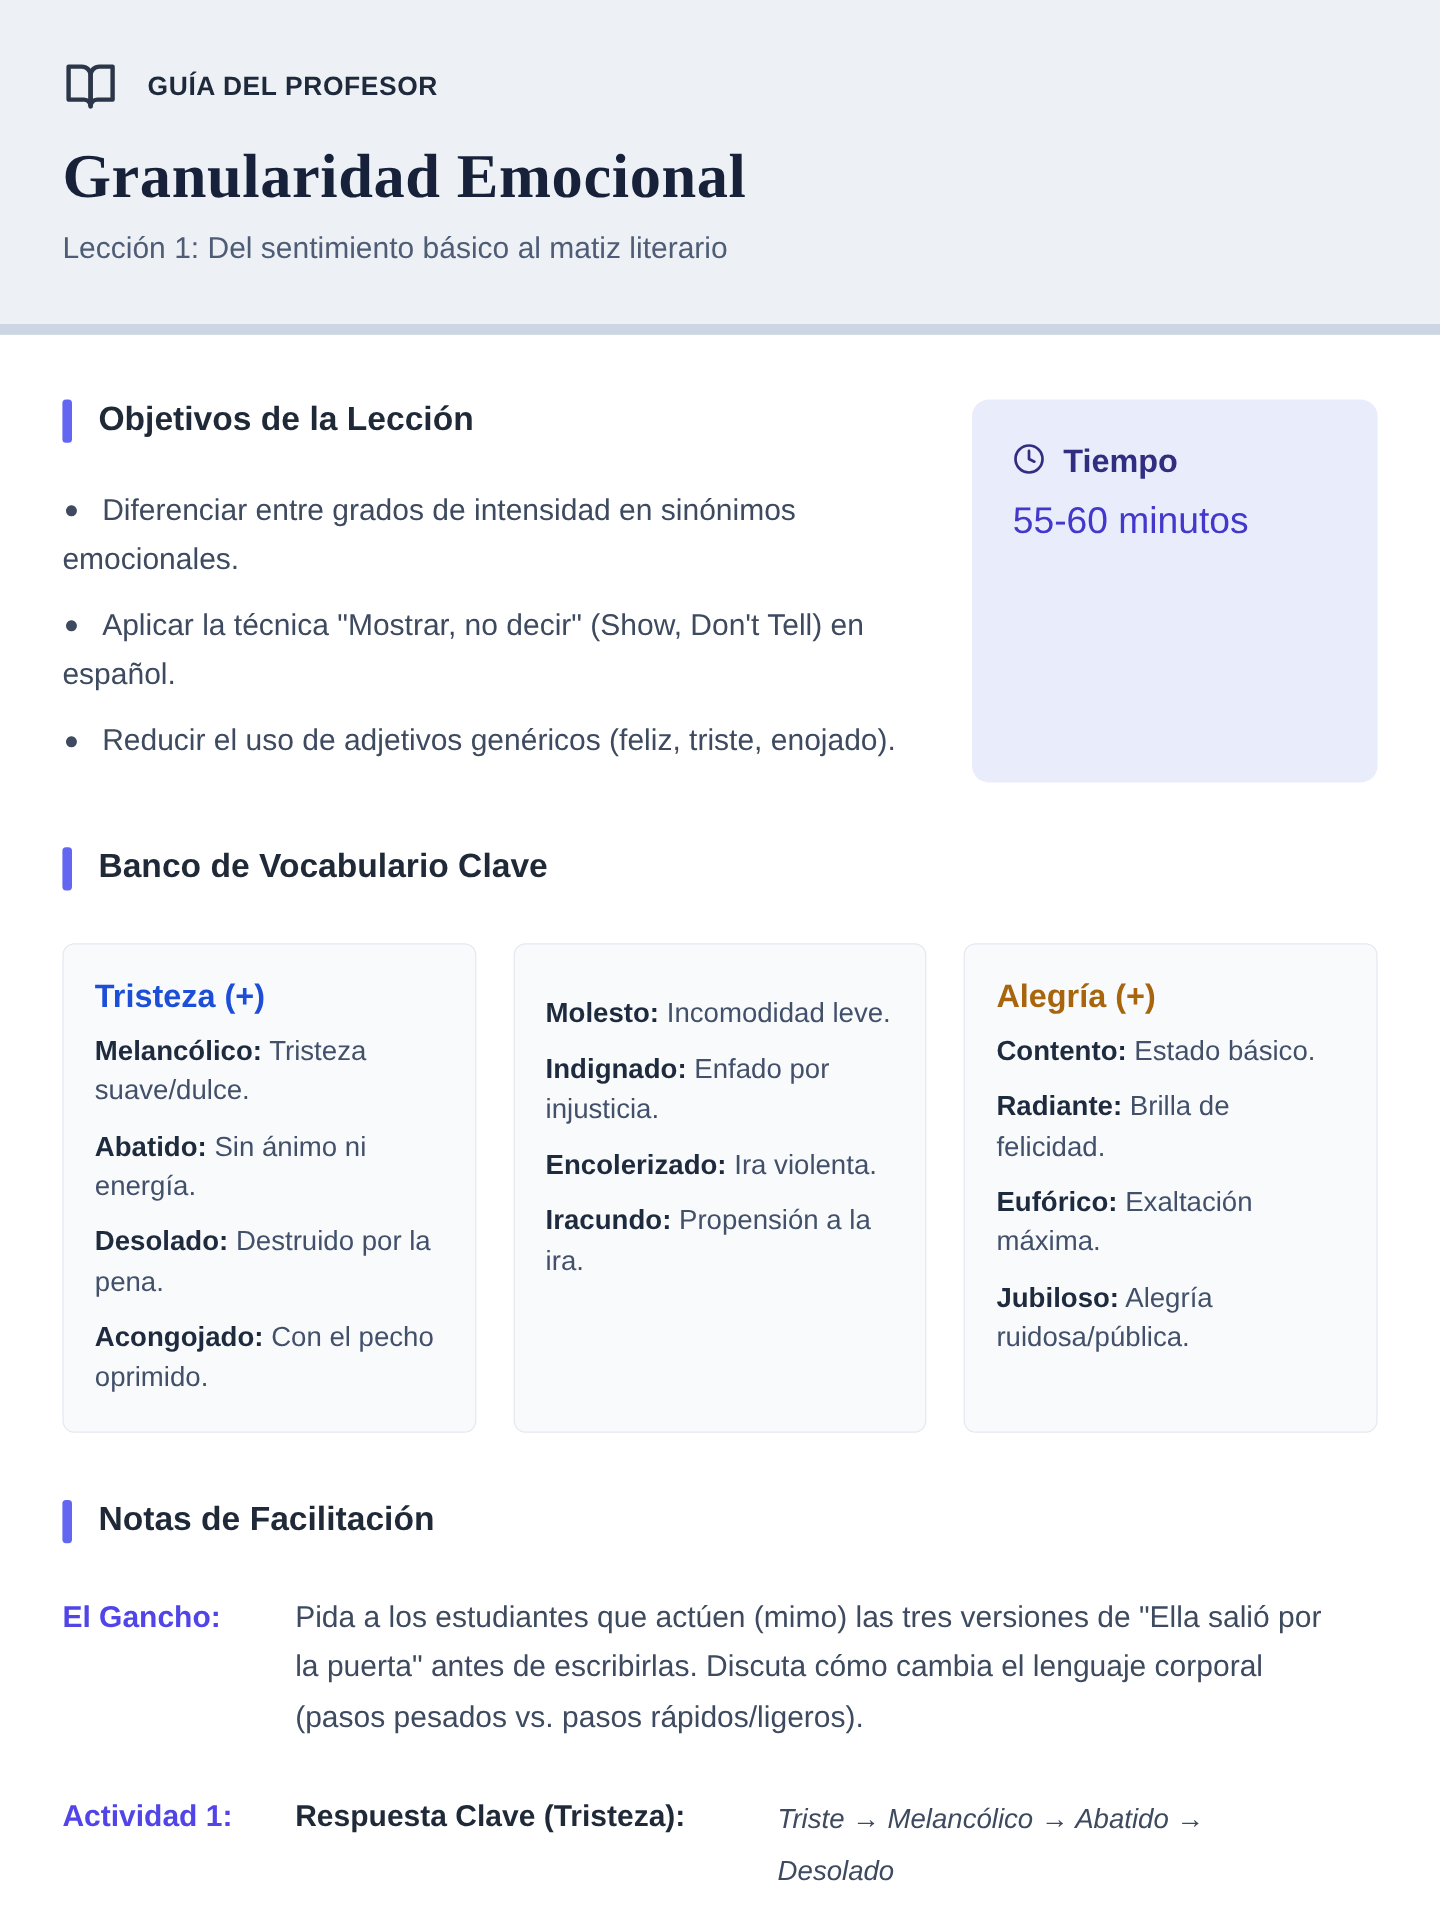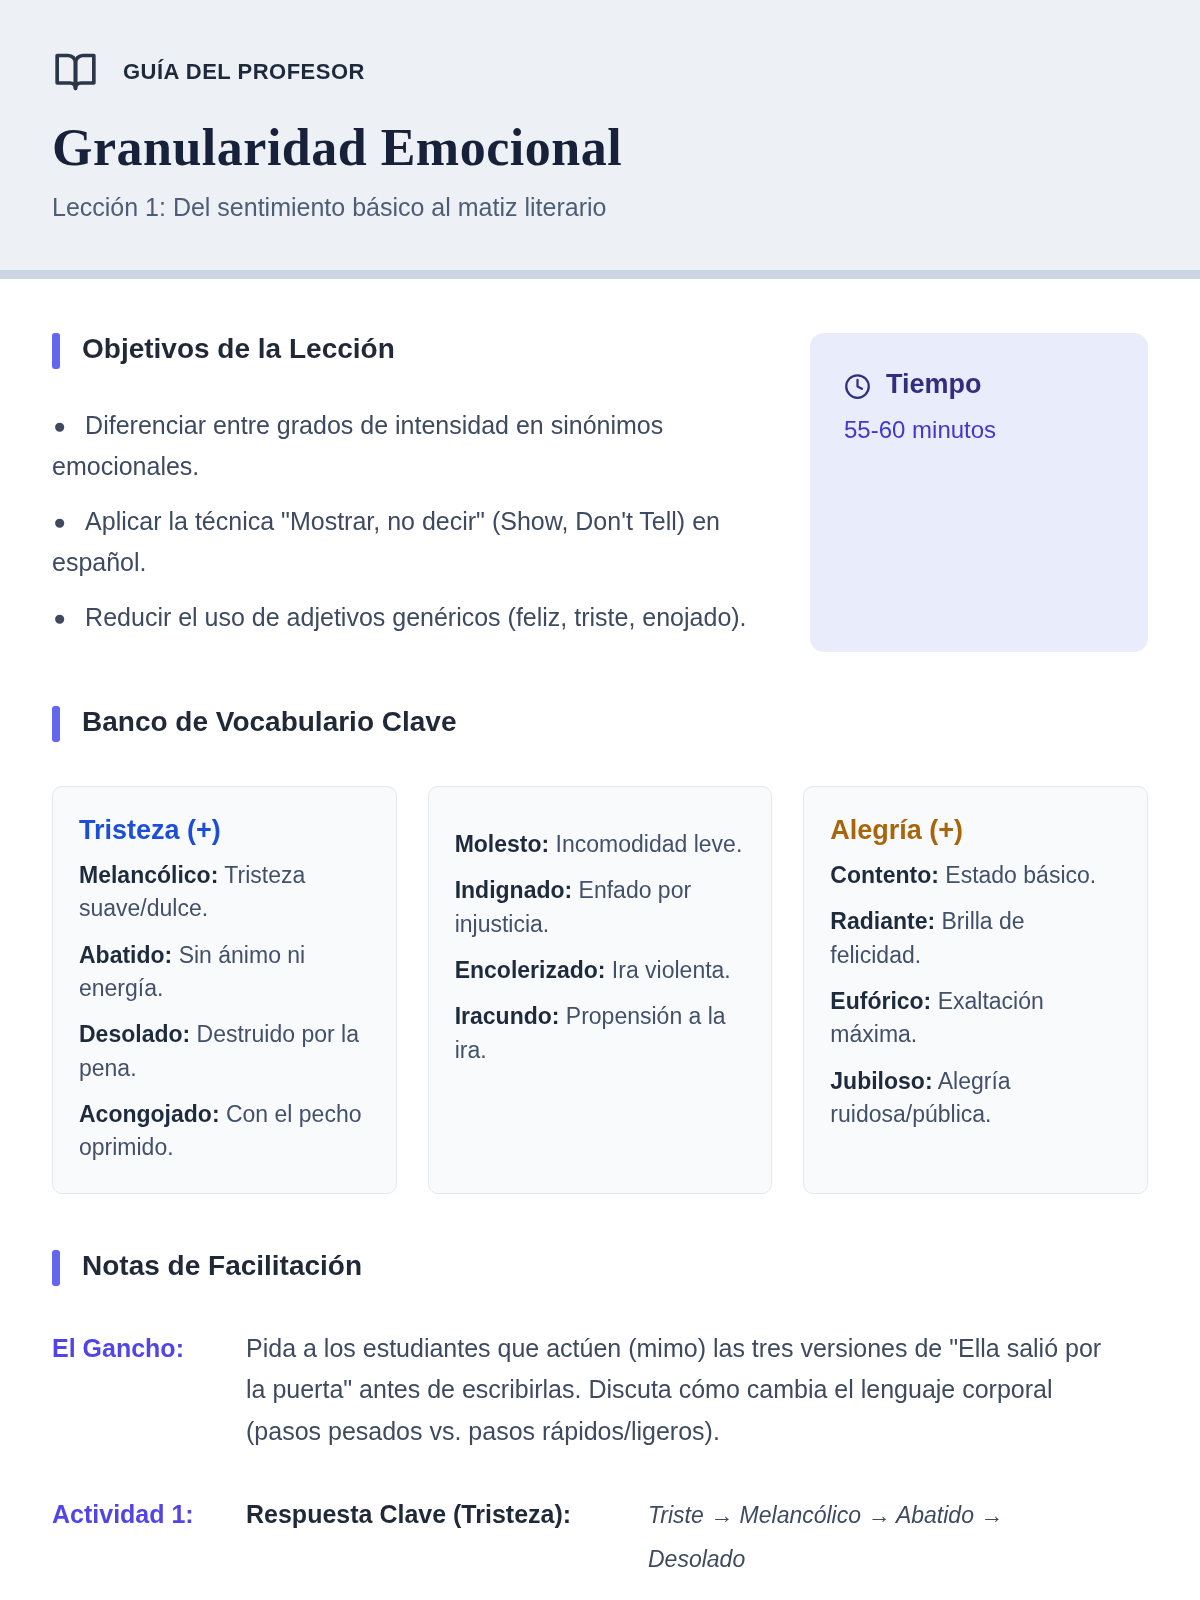--- a/index.html
+++ b/index.html
@@ -63,23 +63,23 @@
   .bullet-item { margin-bottom: 14px; }
   .bullet-dot { display: inline-block; margin-right: 18px; transform: scale(0.85); }
 
   .time-card {
     width: 338px;
     flex-shrink: 0;
     background: #e9ecfb;
     border-radius: 14px;
     padding: 36px 34px;
   }
-  .time-head { display: flex; align-items: flex-end; gap: 15px; }
+  .time-head { display: flex; align-items: flex-start; gap: 15px; }
   .time-label { font-size: 27px; font-weight: bold; color: #312e81; }
-  .time-value { margin-top: 16px; font-size: 24px; color: #4338ca; }
+  .time-value { margin-top: 16px; font-size: 31px; color: #4338ca; }
 
   
   .vocab-section { margin-top: 54px; }
   .vocab-grid {
     margin-top: 44px;
     display: grid;
     grid-template-columns: repeat(3, 1fr);
     gap: 31px;
   }
   .vocab-card {

